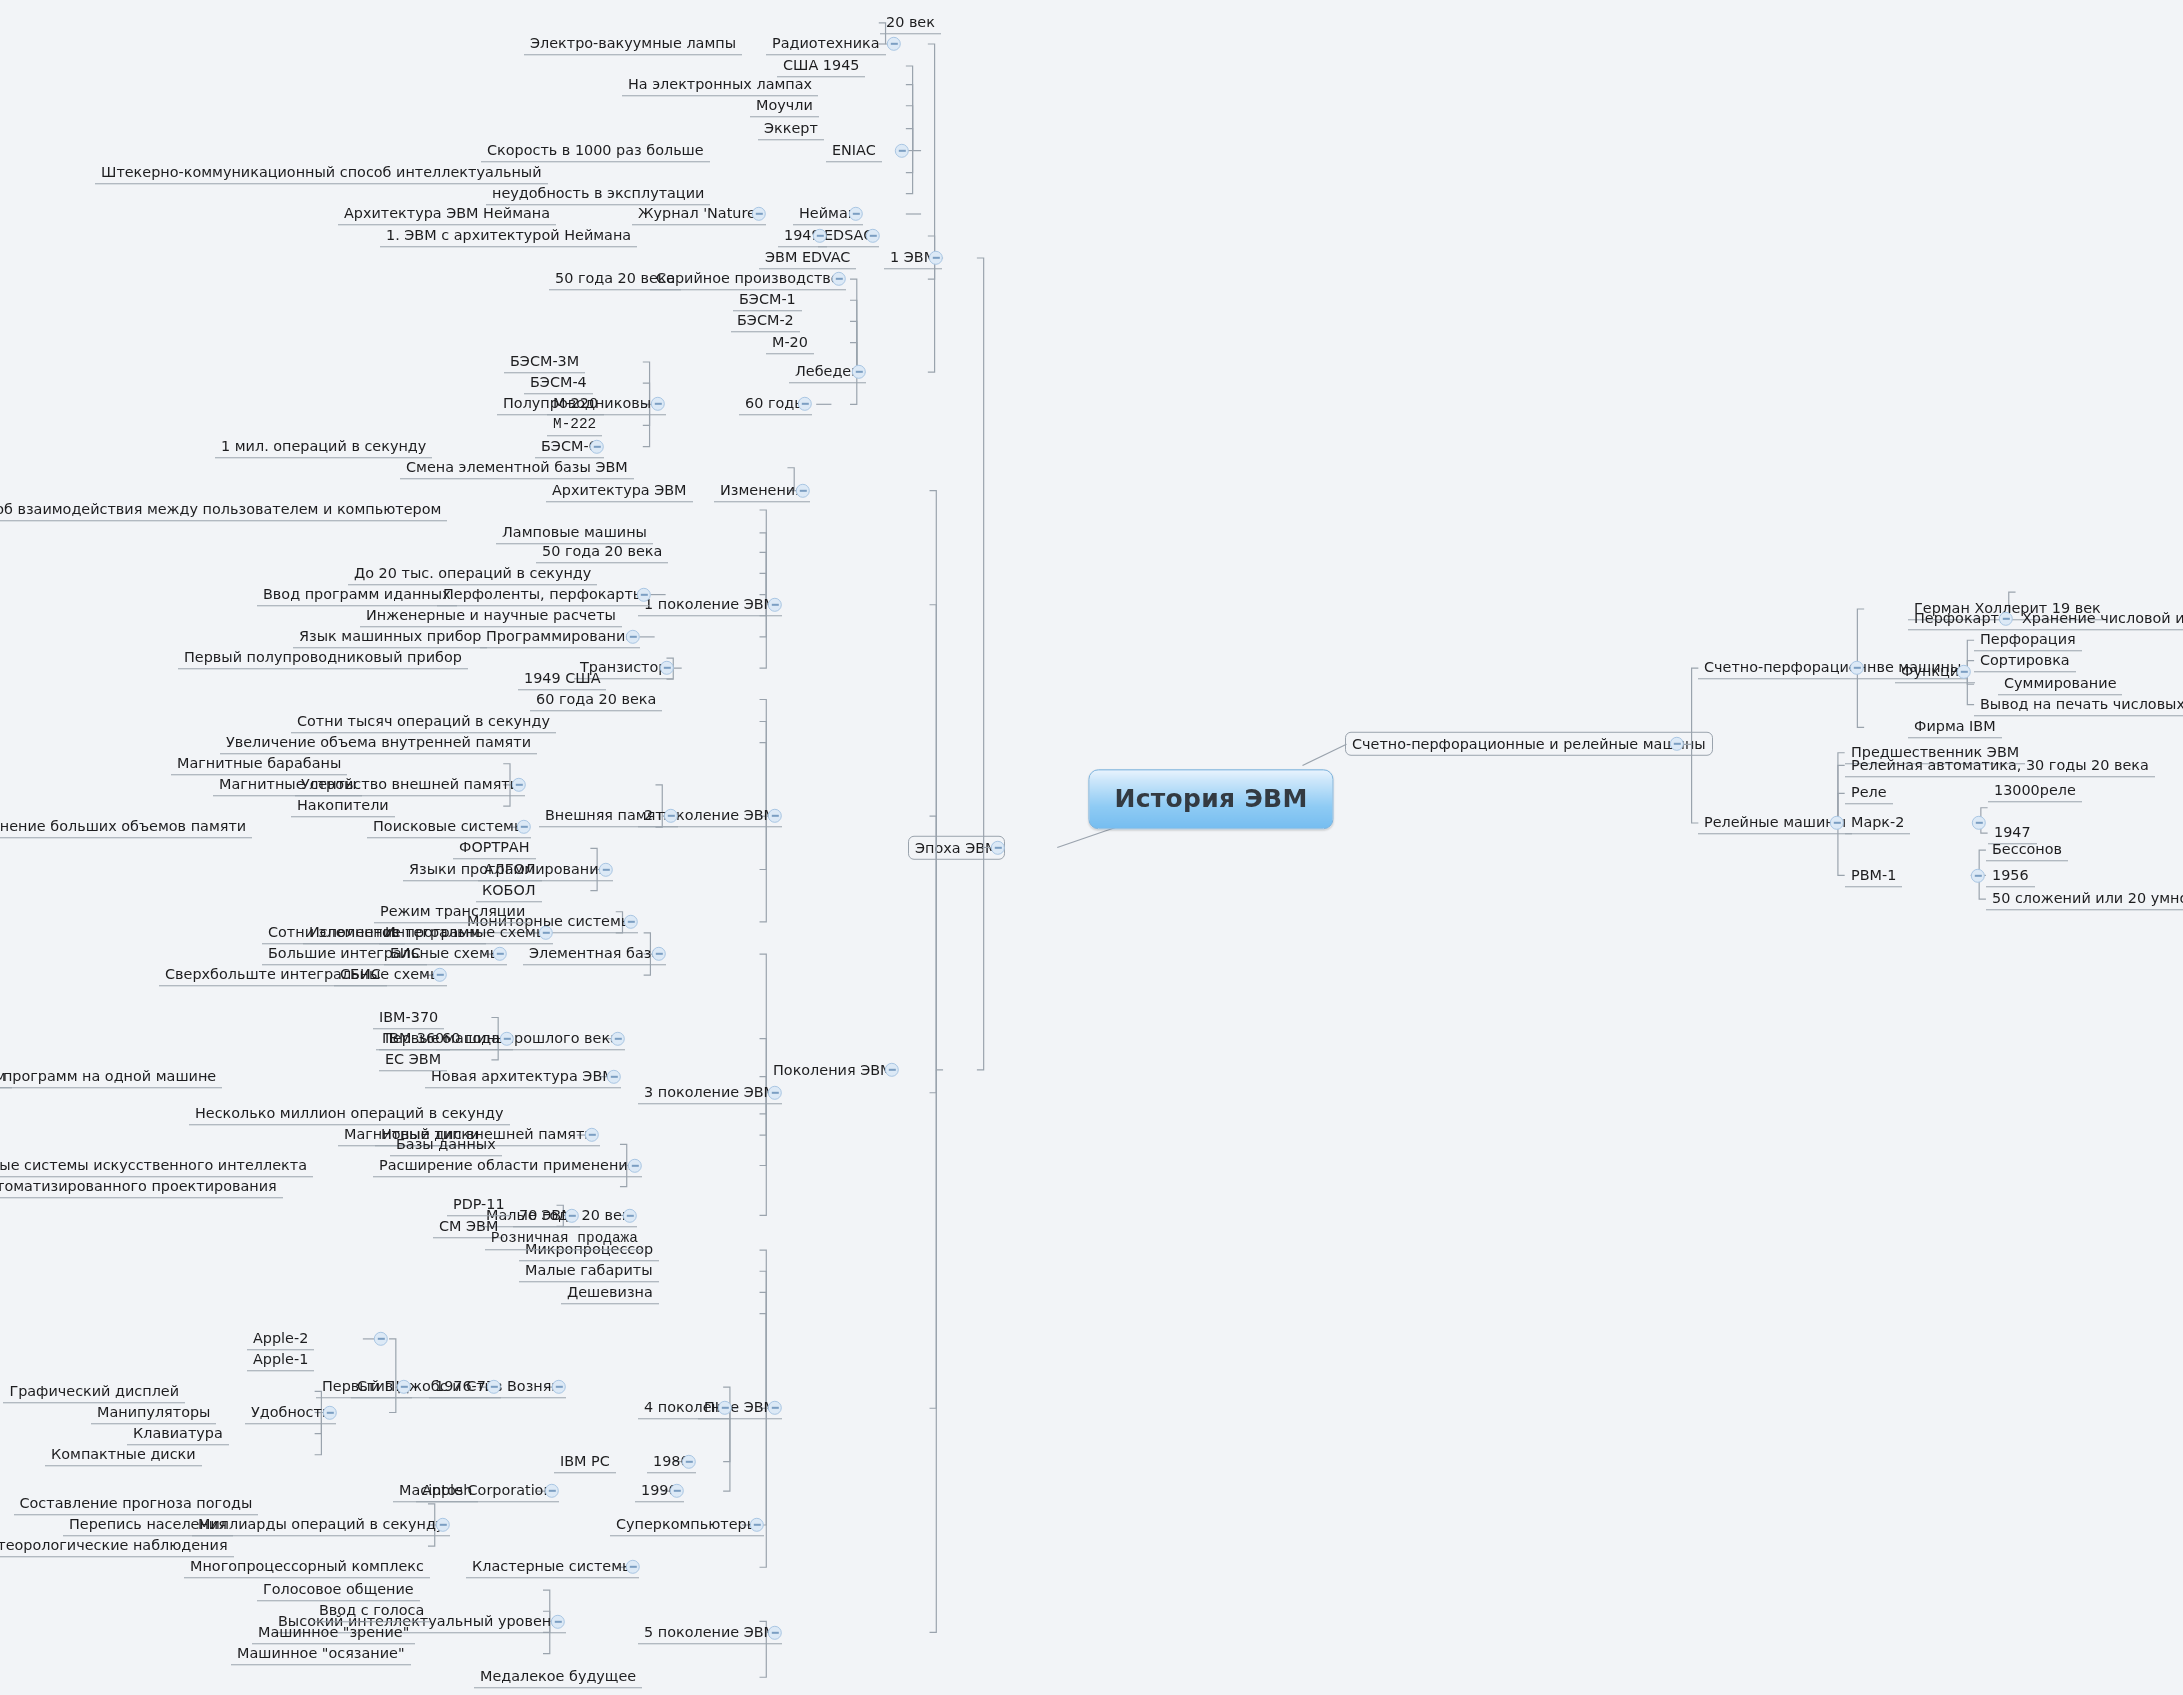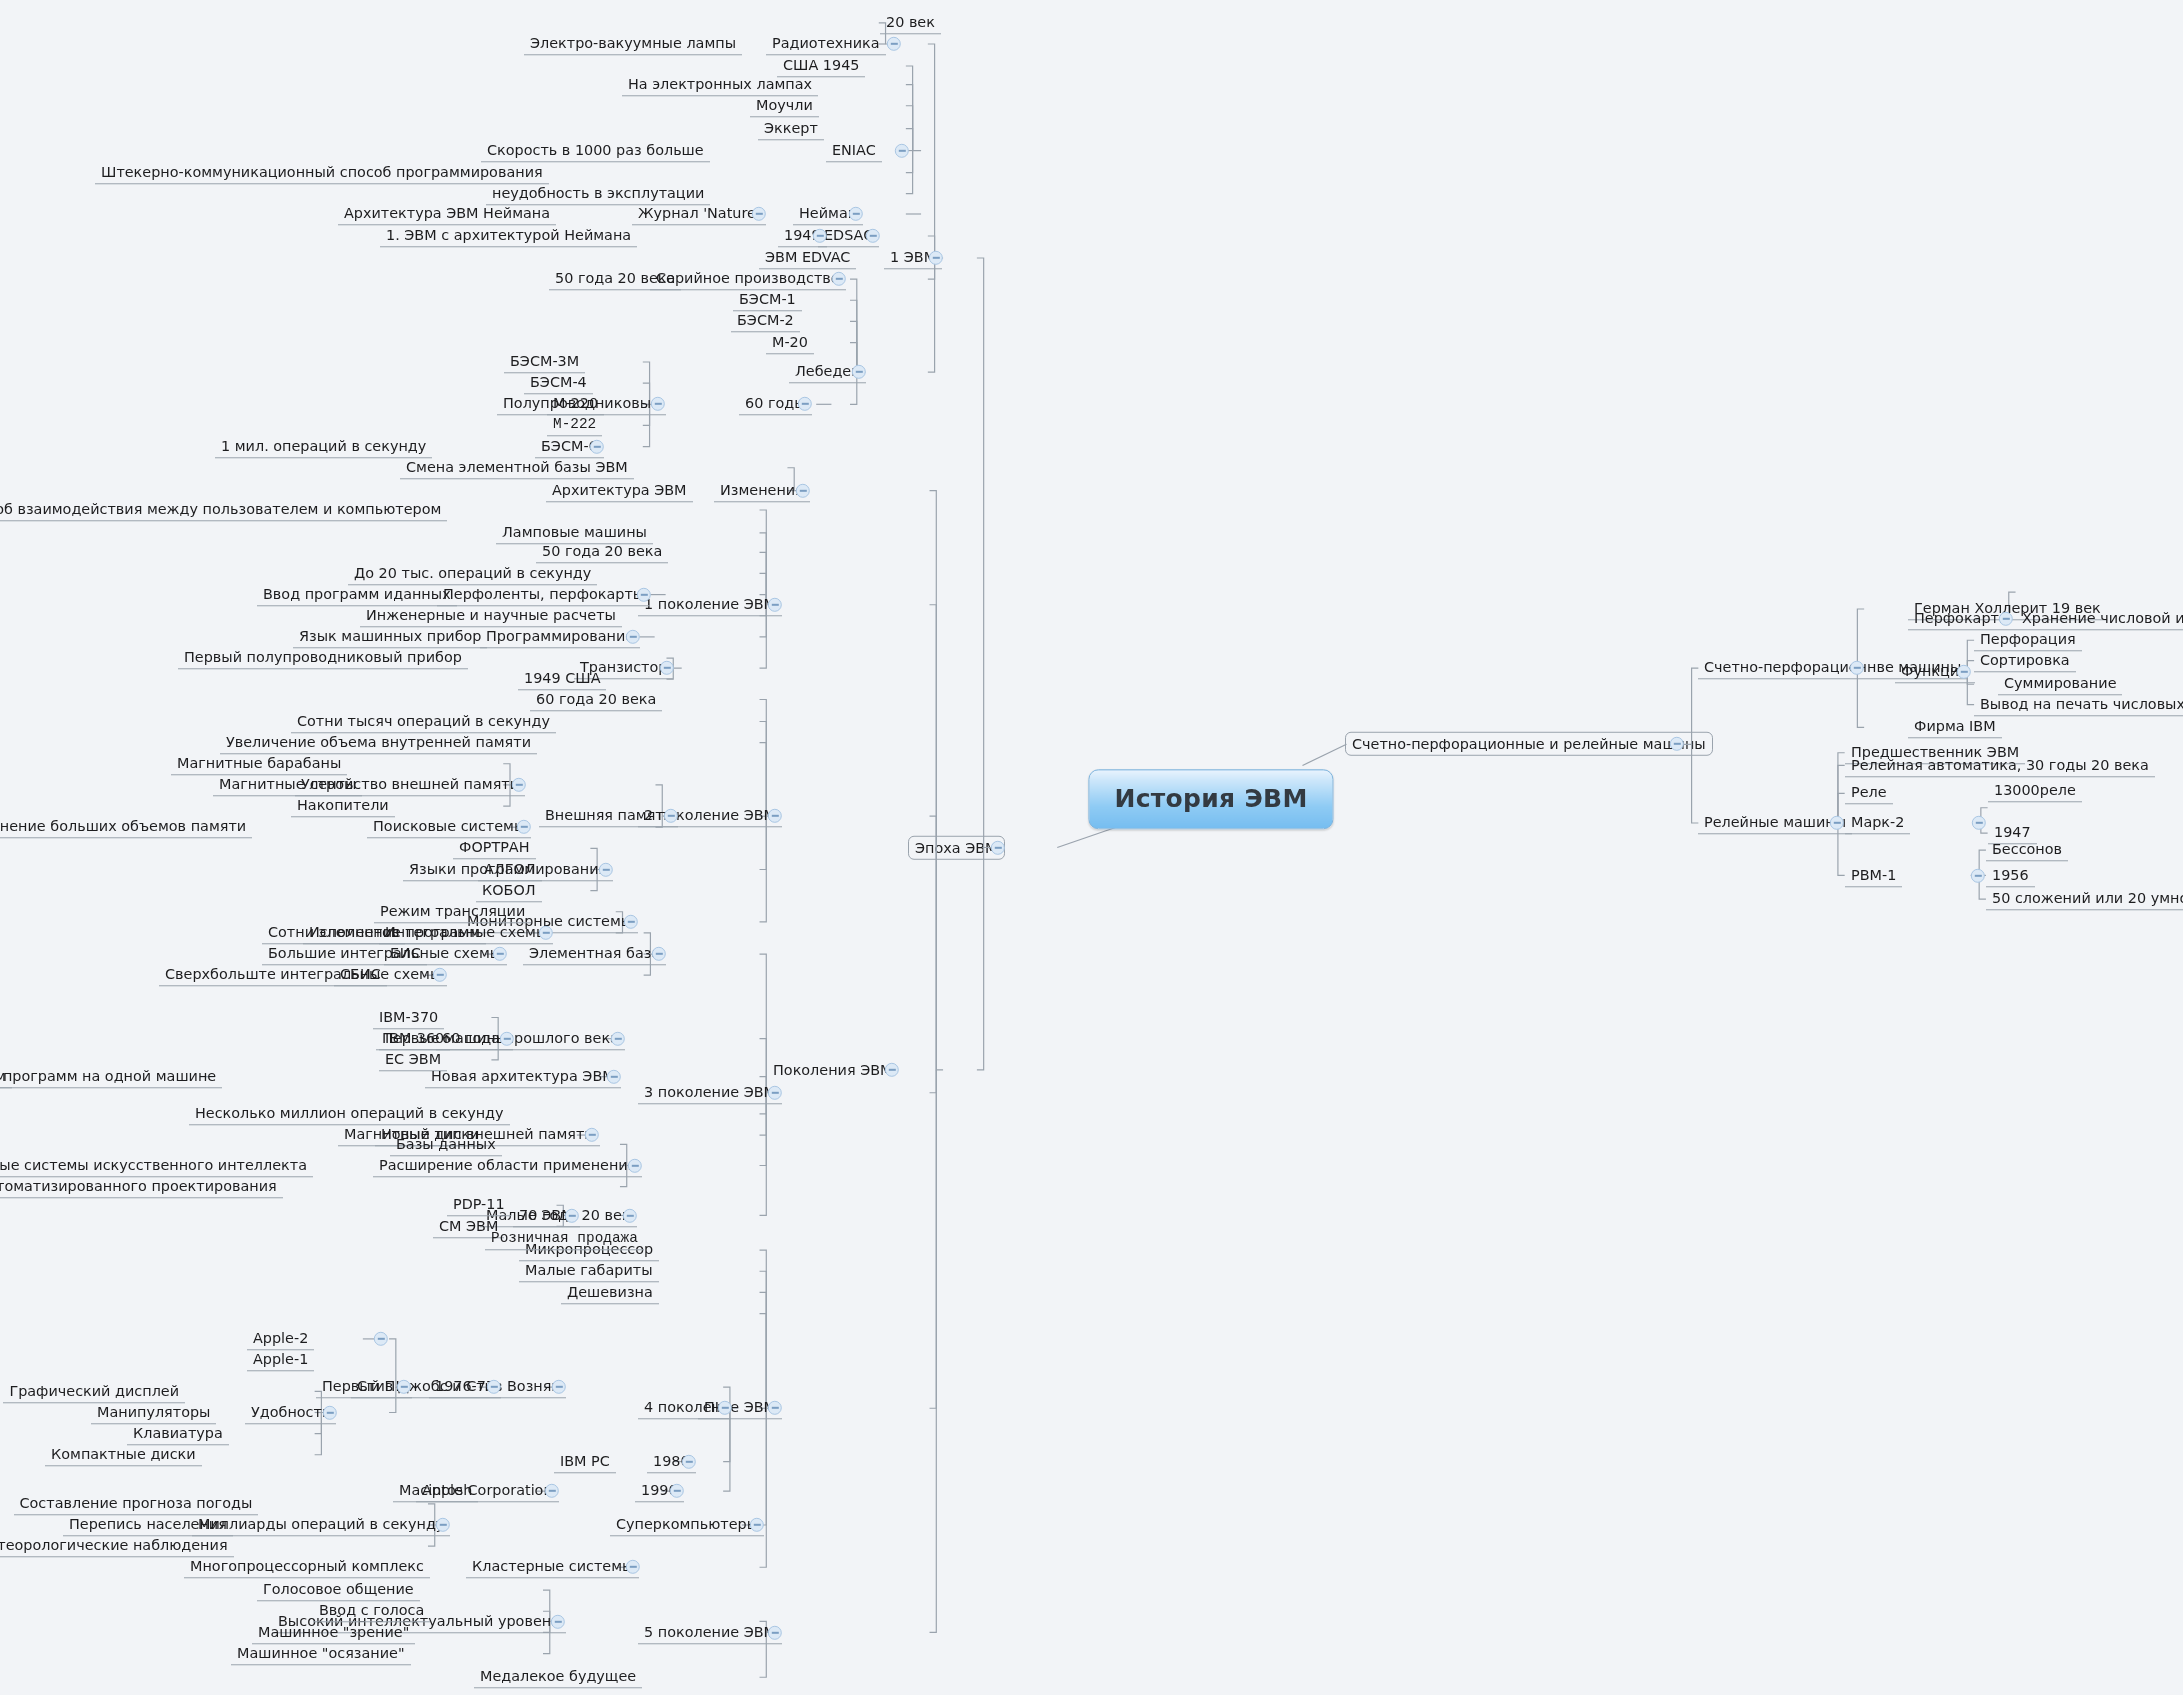--- a/index.html
+++ b/index.html
@@ -335,21 +335,21 @@
 <div class="toggle" style="left:894px;top:44px;"></div>
 <div class="node leaf" style="left: 524px; top: 44px;">Электро-вакуумные лампы</div>
 
 <div class="node leaf" style="left: 826px; top: 151px;">ENIAC</div>
 <div class="toggle" style="left:902px;top:151px;"></div>
 <div class="node leaf" style="left: 777px; top: 66px;">США 1945</div>
 <div class="node leaf" style="left: 622px; top: 85px;">На электронных лампах</div>
 <div class="node leaf" style="left: 750px; top: 106px;">Моучли</div>
 <div class="node leaf" style="left: 758px; top: 129px;">Эккерт</div>
 <div class="node leaf" style="left: 481px; top: 151px;">Скорость в 1000 раз больше</div>
-<div class="node leaf" style="left: 95px; top: 173px;">Штекерно-коммуникационный способ программирования</div>
+<div class="node leaf" style="left: 95px; top: 173px;">Штекерно-коммуникационный способ интеллектуальный</div>
 <div class="node leaf" style="left: 486px; top: 194px;">неудобность в эксплутации</div>
 
 <div class="node leaf" style="left: 793px; top: 214px;">Нейман</div>
 <div class="toggle" style="left:856px;top:214px;"></div>
 <div class="node leaf" style="left: 632px; top: 214px;">Журнал 'Nature'</div>
 <div class="toggle" style="left:759px;top:214px;"></div>
 <div class="node leaf" style="left: 338px; top: 214px;">Архитектура ЭВМ Неймана</div>
 
 <div class="node leaf" style="left: 818px; top: 236px;">EDSAC</div>
 <div class="toggle" style="left:873px;top:236px;"></div>

